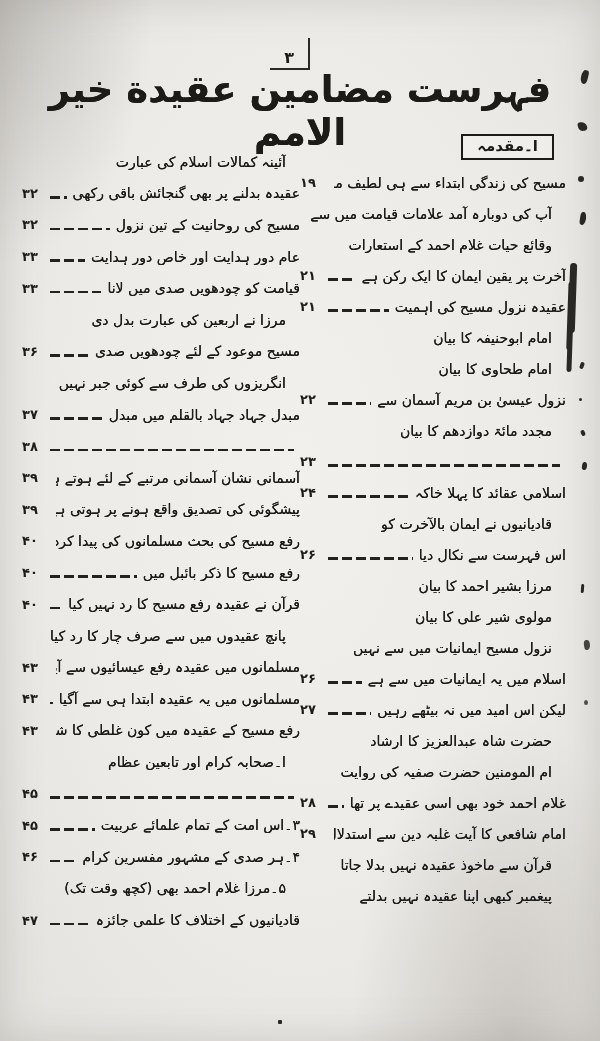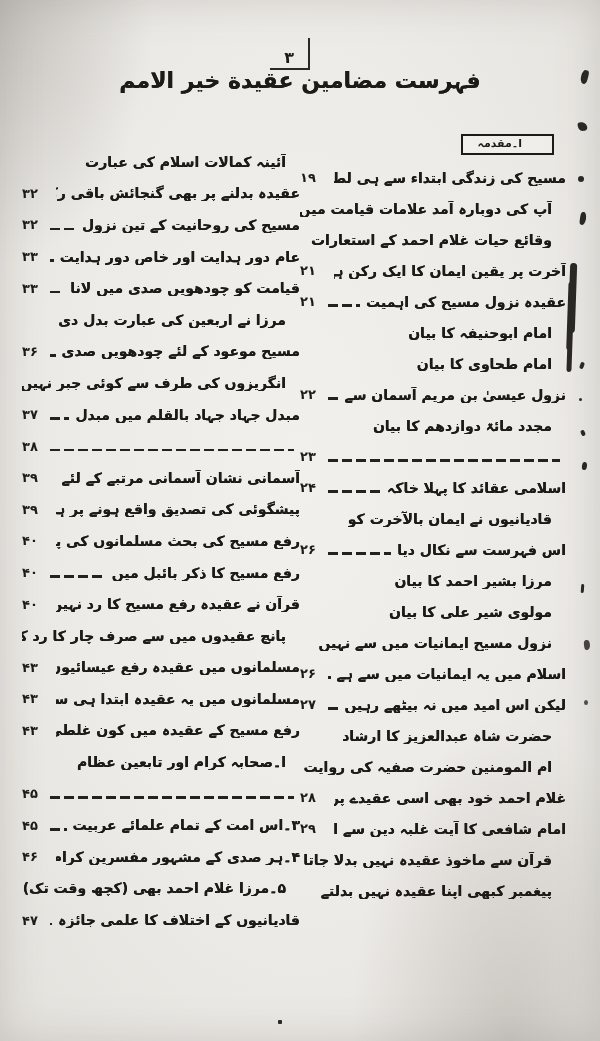--- a/index.html
+++ b/index.html
@@ -20,39 +20,39 @@
   
   .folio{
     position:absolute;top:38px;left:270px;width:40px;height:32px;
     border-bottom:2px solid #2a2926;border-left:0;
     border-right:2px solid #2a2926;
     display:flex;align-items:flex-end;justify-content:center;
     font-size:16px;font-weight:bold;padding-bottom:1px;box-sizing:border-box;
   }
   .title{
     position:absolute;top:68px;right:0;left:0;text-align:center;
-    font-size:22px;font-weight:bold;letter-spacing:-.5px;
+    font-size:37px;font-weight:bold;letter-spacing:-.5px;
     text-shadow:0 0 .6px #1c1b18;
   }
   .col{position:absolute;display:flex;flex-direction:column;}
   .col-right{top:134px;right:34px;width:266px;}
   .col-left{top:146px;left:22px;width:278px;}
   .sec-box{
     align-self:flex-start;margin:0 12px 7px 0;
-    border:2px solid #1c1b18;padding:1px 30px 3px 14px;
-    font-size:11px;font-weight:bold;background:rgba(255,255,255,.25);
+    border:2px solid #1c1b18;padding:1px 14px 3px 14px;
+    font-size:15px;font-weight:bold;background:rgba(255,255,255,.25);
   }
   .toc-row{
     display:flex;direction:rtl;align-items:center;
     height:31px;flex:0 0 31px;font-size:14px;white-space:nowrap;
   }
   .col-left .toc-row{height:31.6px;flex-basis:31.6px;}
   .toc-title{
     flex:0 1 auto;min-width:0;overflow:hidden;
-    font-weight:700;text-shadow:0 0 .5px #1c1b18;
+    font-weight:400;text-shadow:0 0 .5px #1c1b18;
   }
   .toc-row.no-page{justify-content:flex-start;padding-right:14px;}
   .leader{
     flex:1 1 auto;min-width:0;height:2.6px;align-self:center;margin:8px 6px 0 6px;
     background:repeating-linear-gradient(90deg,#23221f 0 10px,transparent 10px 14px);
   }
   .toc-page{
     flex:0 0 auto;min-width:22px;text-align:left;
     font-size:13px;font-weight:bold;letter-spacing:1px;
   }

